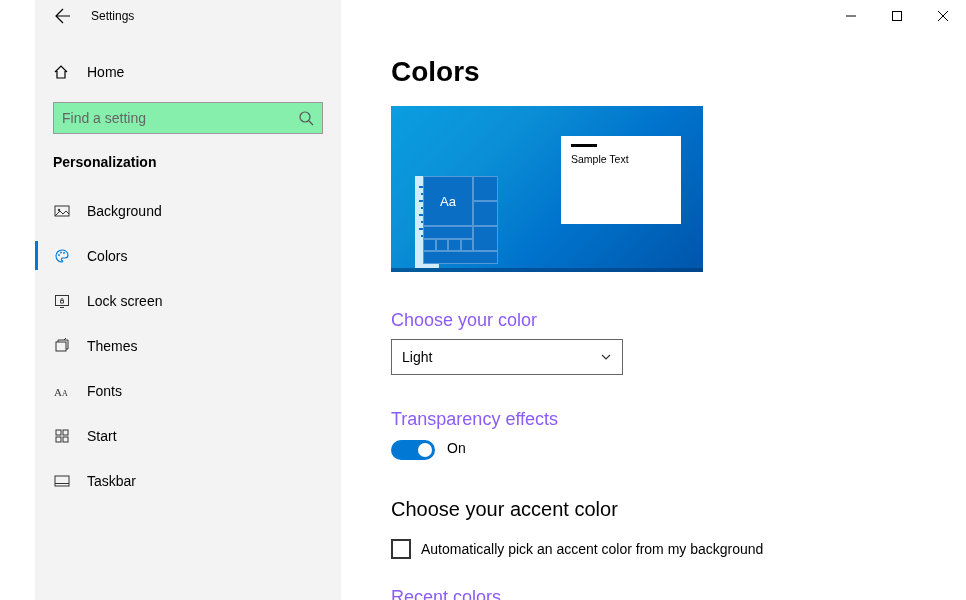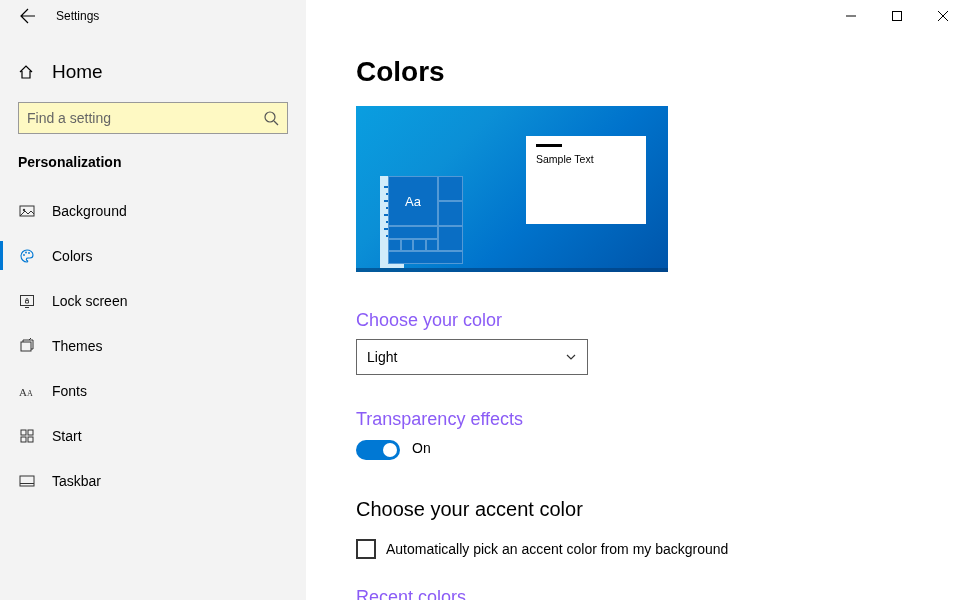--- a/index.html
+++ b/index.html
@@ -11,20 +11,21 @@
       width: 966px;
       height: 600px;
       overflow: hidden;
       position: relative;
     }
     .window {
       display: flex;
       flex-direction: column;
       width: 100%;
       height: 100%;
+      padding-left: 35px;
     }
     
     .titlebar {
       height: 32px;
       display: flex;
       align-items: center;
       background: #fff;
       position: relative;
     }
     .titlebar-left {
@@ -79,29 +80,29 @@
     }
     .home-row {
       display: flex;
       align-items: center;
       height: 40px;
       padding-left: 18px;
       cursor: pointer;
       margin-bottom: 10px;
     }
     .home-row .icon { width: 18px; display:flex; align-items:center; }
-    .home-row .label { margin-left: 16px; font-size: 19px; }
+    .home-row .label { margin-left: 16px; font-size: 14px; }
     .search-wrap {
       margin: 0 18px 16px 18px;
     }
     .search {
       width: 100%;
       height: 32px;
       border: 1px solid #999;
-      background: #fef9c3;
+      background: #86efac;
       display: flex;
       align-items: center;
       padding: 0 8px;
       justify-content: space-between;
     }
     .search input {
       border: none;
       background: transparent;
       outline: none;
       font-size: 14px;

